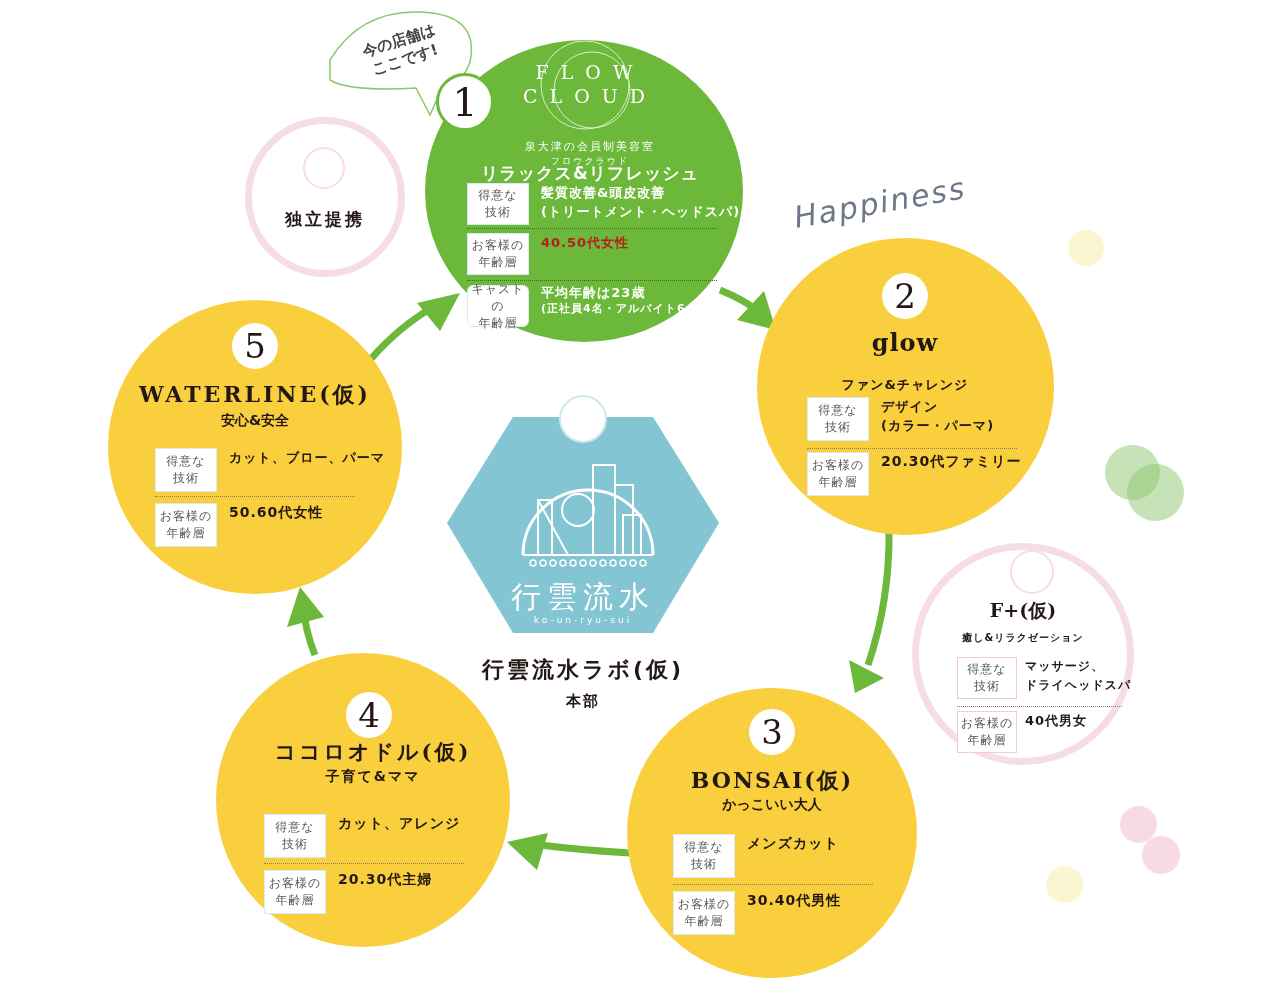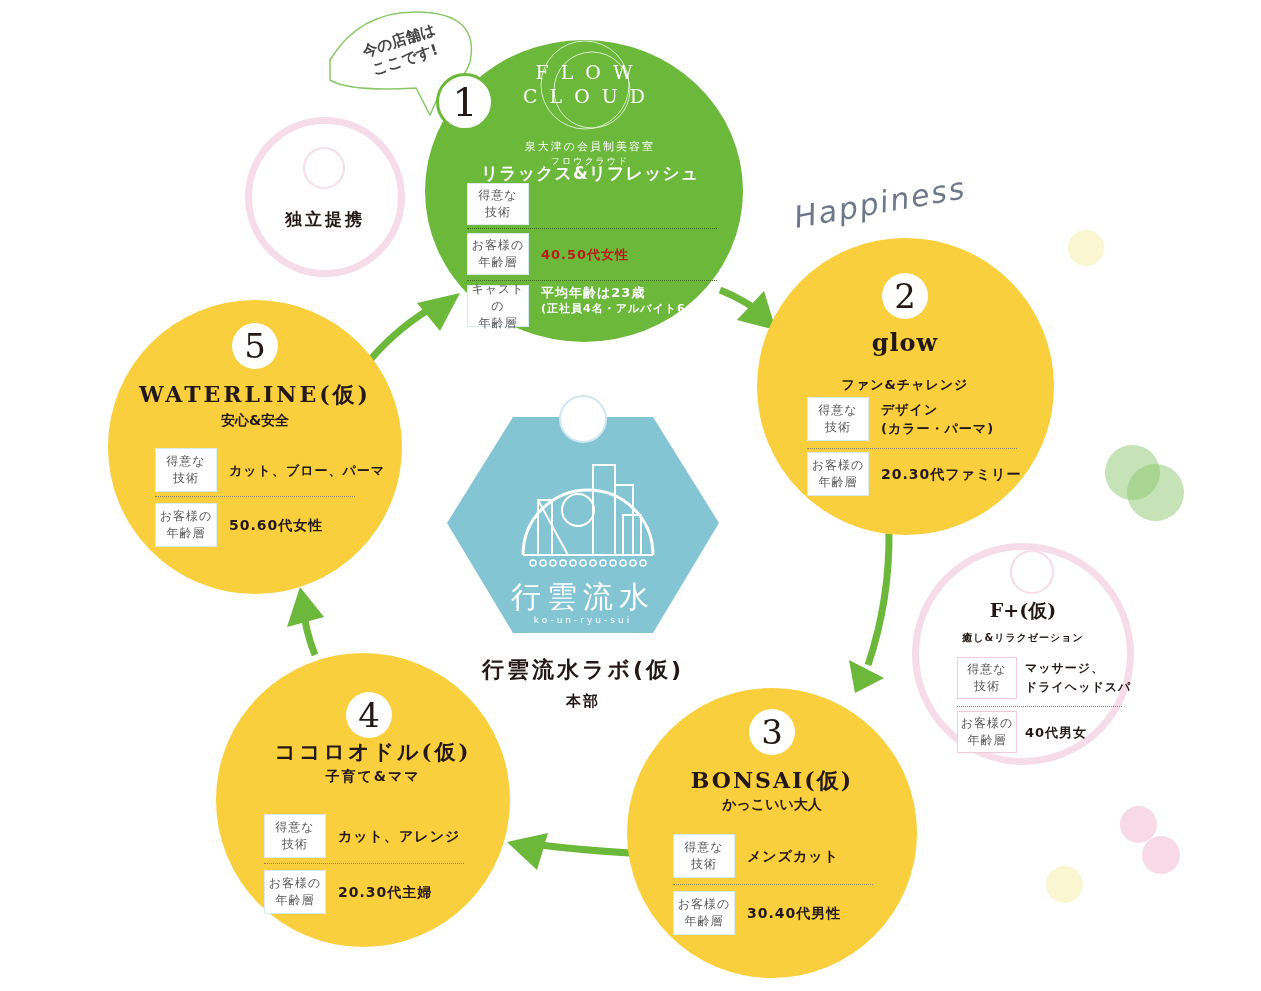--- a/index.html
+++ b/index.html
@@ -11,21 +11,21 @@
   .green { background:#6cb83a; }
   .dot { position:absolute; border-radius:50%; }
   .ring { position:absolute; border-radius:50%; border:7px solid #f6dce8; box-sizing:border-box; background:#fff; }
   .ring-small { position:absolute; border-radius:50%; border:2px solid #f6dce8; box-sizing:border-box; background:#fff; }
   .num { position:absolute; width:46px; height:46px; border-radius:50%; background:#fff;
          font-family:"DejaVu Serif", serif; font-size:34px; line-height:46px; text-align:center; color:#231815; }
   .num.green-border { border:3px solid #6cb83a; width:52px; height:52px; line-height:52px; font-size:40px; }
   .center-text { position:absolute; text-align:center; }
   .title { font-family:"DejaVu Serif", serif; font-weight:bold; font-size:22px; letter-spacing:2px; }
   .sub { font-weight:bold; font-size:14px; }
-  .row { position:absolute; display:flex; align-items:center; }
+  .row { position:absolute; display:flex; }
   .tag { width:62px; height:44px; background:#fff; border:1px solid #d8eaf2; box-sizing:border-box;
          font-size:12px; line-height:17px; text-align:center; display:flex; flex-direction:column;
          justify-content:center; color:#555; letter-spacing:1px; }
   .tag.pink { border-color:#f2c9d9; }
   .val { margin-left:12px; font-weight:bold; font-size:14px; line-height:19px; letter-spacing:1px; }
   .divider { position:absolute; border-top:1px dotted #8a7d6a; height:0; }
   .green .val { color:#fff; }
   .divider.w { border-top-color:#3d6a20; }
   .hex-wrap { position:absolute; left:443px; top:405px; width:280px; height:230px; }
   svg { position:absolute; left:0; top:0; overflow:visible; }
@@ -85,32 +85,36 @@
   <div>泉大津の会員制美容室</div>
   <div style="font-size:9px;">フロウクラウド</div>
 </div>
 <div class="center-text" style="left:480px;top:162px;width:220px;color:#fff;font-weight:bold;font-size:17px;letter-spacing:1px;">リラックス&amp;リフレッシュ</div>
 
 <div class="row green" style="left:467px;top:183px;background:transparent;">
   <div class="tag" style="height:42px;">
       <span>得意な</span>
       <span>技術</span>
     </div>
+  <div class="val" style="color:#fff;font-size:13px;">
+    <div>髪質改善&amp;頭皮改善</div>
+      <div>(トリートメント・ヘッドスパ)</div>
+  </div>
 </div>
 <div class="divider w" style="left:467px;top:228px;width:250px;"></div>
 <div class="row" style="left:467px;top:233px;">
   <div class="tag" style="height:42px;">
       <span>お客様の</span>
       <span>年齢層</span>
     </div>
   <div class="val" style="color:#b91c1c;font-size:13px;">40.50代女性</div>
 </div>
 <div class="divider w" style="left:467px;top:280px;width:250px;"></div>
 <div class="row" style="left:467px;top:285px;align-items:flex-start;">
-  <div class="tag" style="height:42px;">
+  <div class="tag" style="height:42px;border-radius:6px;">
       <span>キャストの</span>
       <span>年齢層</span>
     </div>
   <div class="val" style="color:#fff;font-size:13px;line-height:16px;">
     <div>平均年齢は23歳</div>
     <div style="font-size:11px;">(正社員4名・アルバイト6名</div>
     <div style="font-size:11px;margin-top:38px;">バックオフィス1名)</div>
   </div>
 </div>
 

